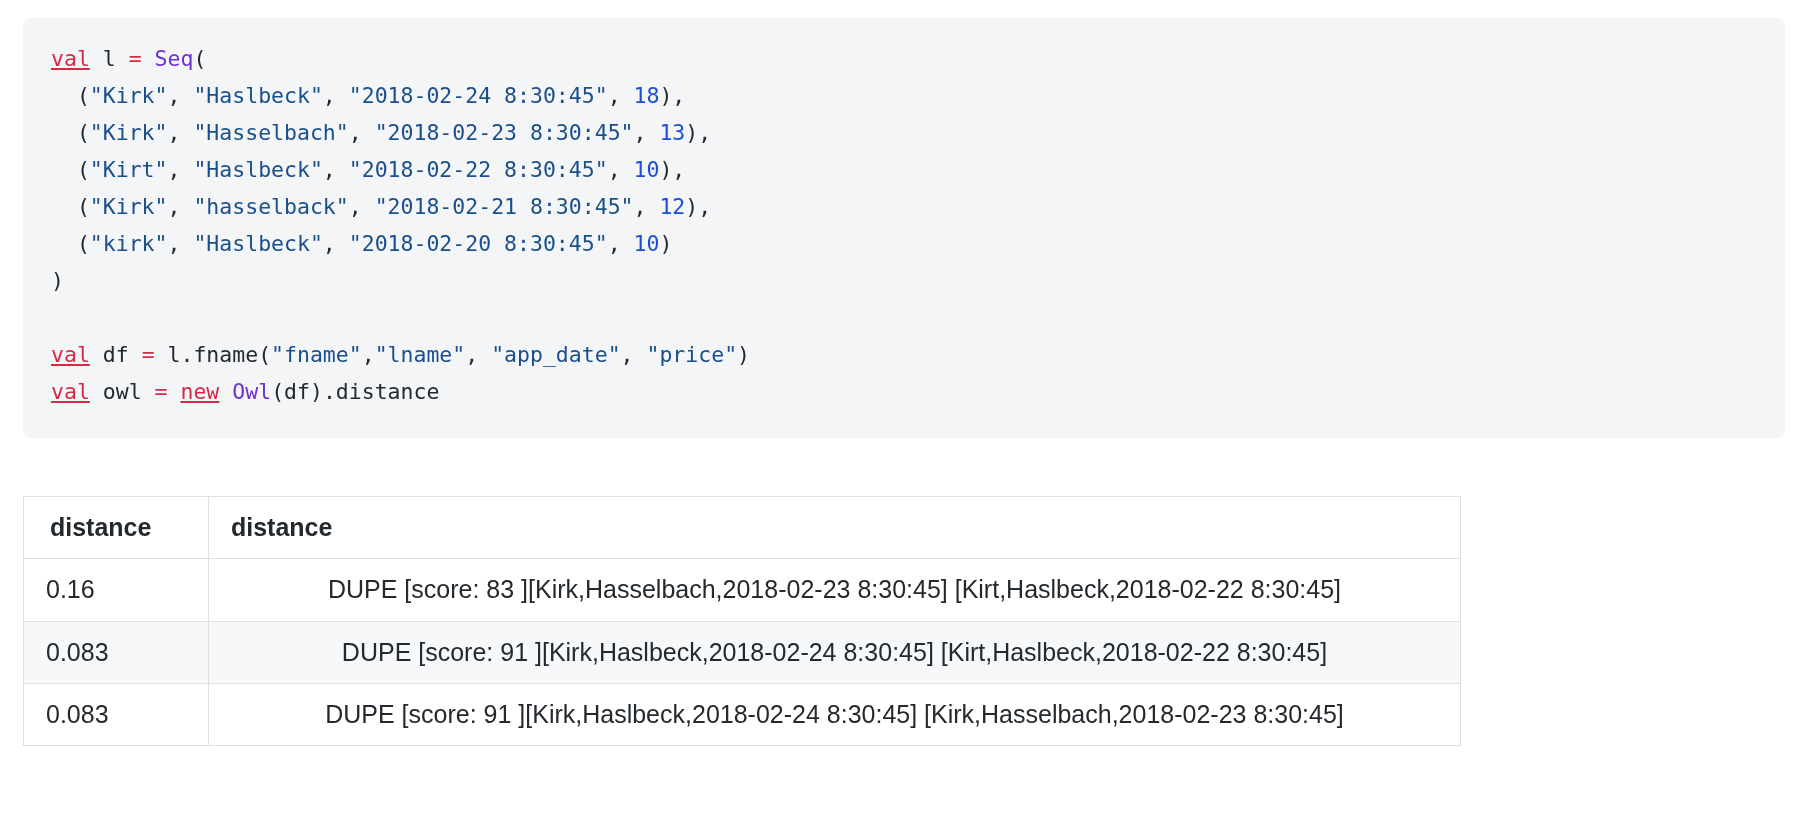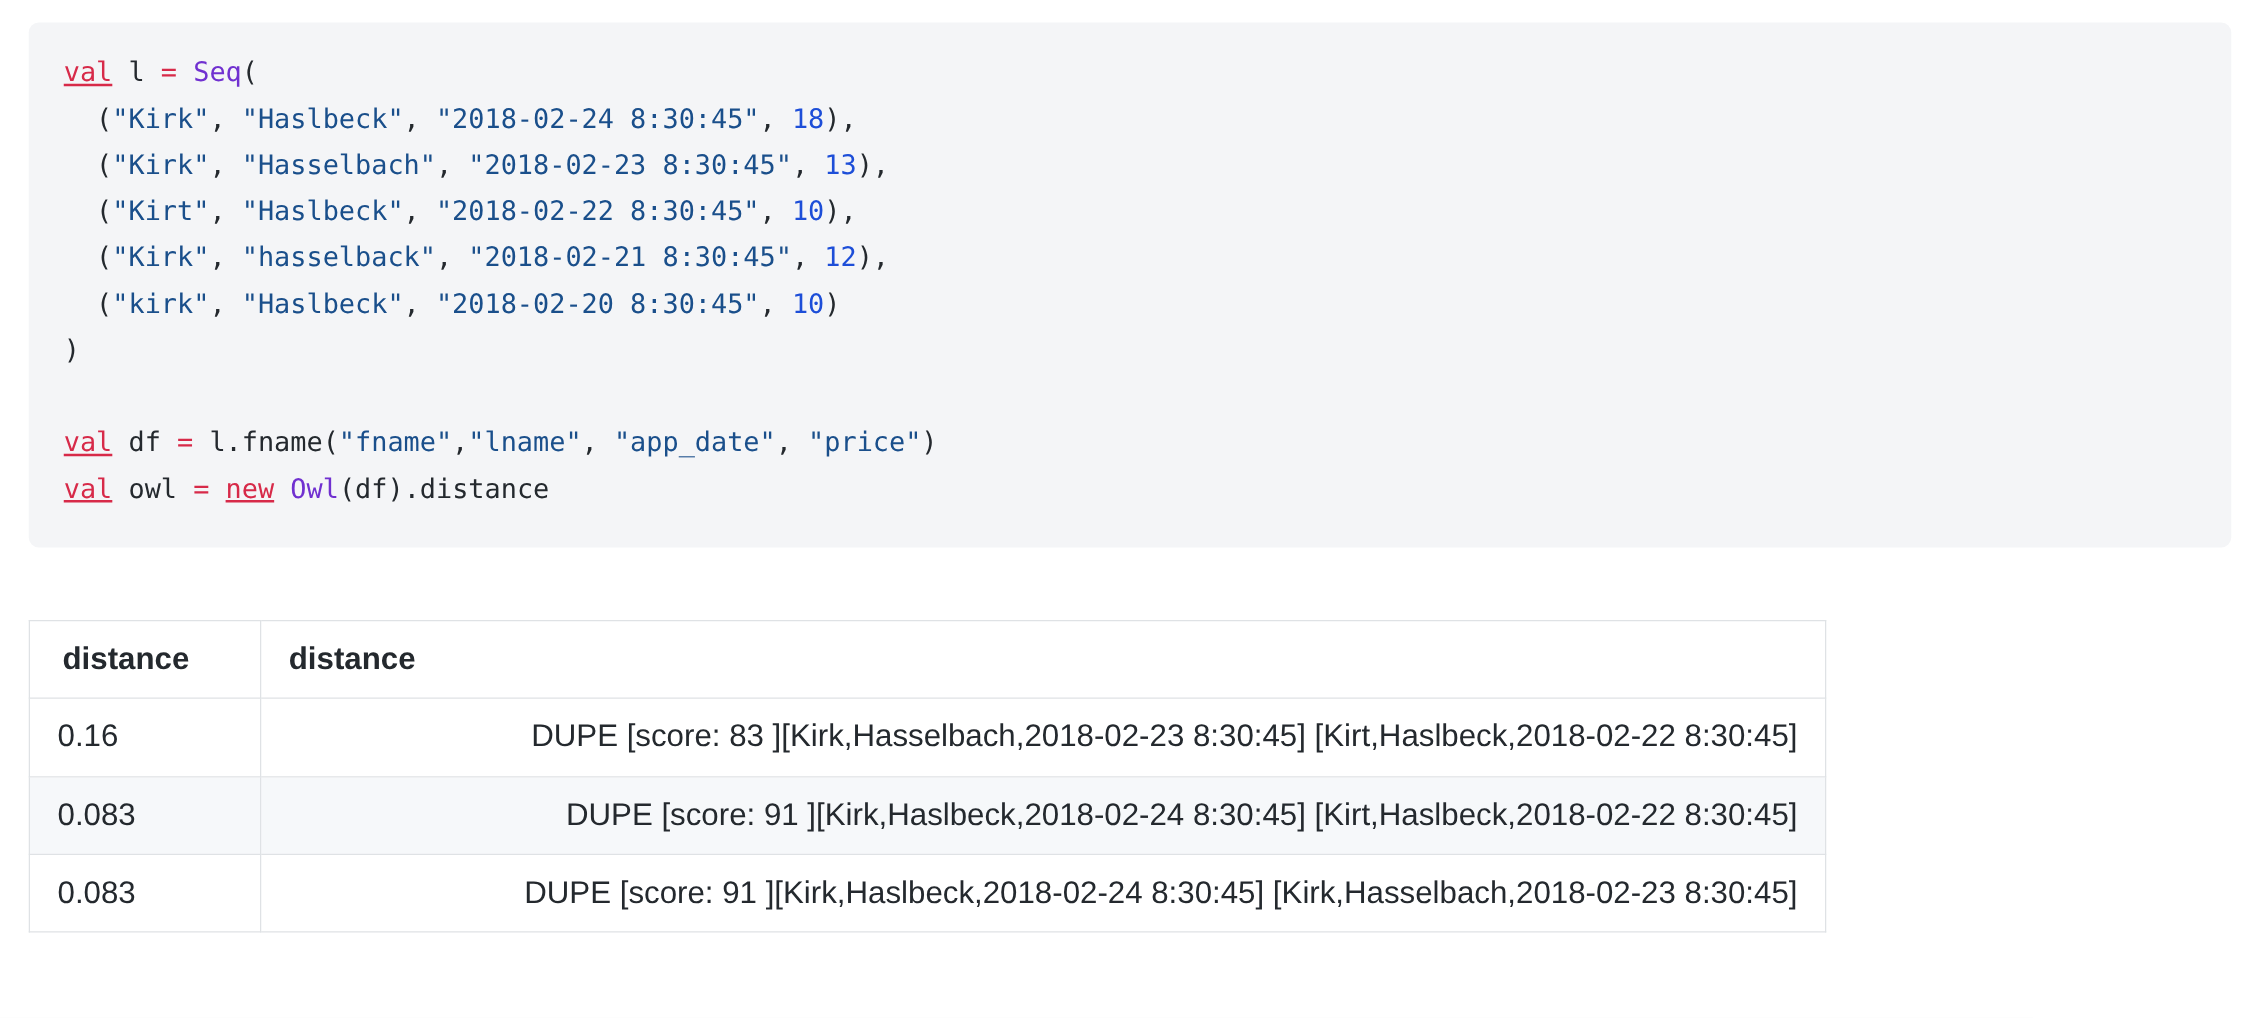--- a/index.html
+++ b/index.html
@@ -70,21 +70,21 @@
   }
   .result-table th {
     font-weight: bold;
     background: #ffffff;
   }
   .col-distance { width: 185px; }
   .col-records  { width: auto; }
   .result-table th.th-distance { text-align: left; padding-left: 26px; }
   .result-table th.th-records  { text-align: left; }
   .result-table td.td-distance { text-align: left; }
-  .result-table td.td-records  { text-align: right; }
+  .result-table td.td-records  { text-align: center; }
   .result-table tbody tr:nth-child(even) td { background: #f6f8fa; }
   .result-table tbody tr:nth-child(odd) td  { background: #ffffff; }
 </style>
 </head>
 <body>
 
 <div class="page">
 
   <div class="code-block">
     <pre class="code"><span class="kw">val</span><span class="pl"> l </span><span class="op">=</span><span class="pl"> </span><span class="type">Seq</span><span class="pl">(</span>

